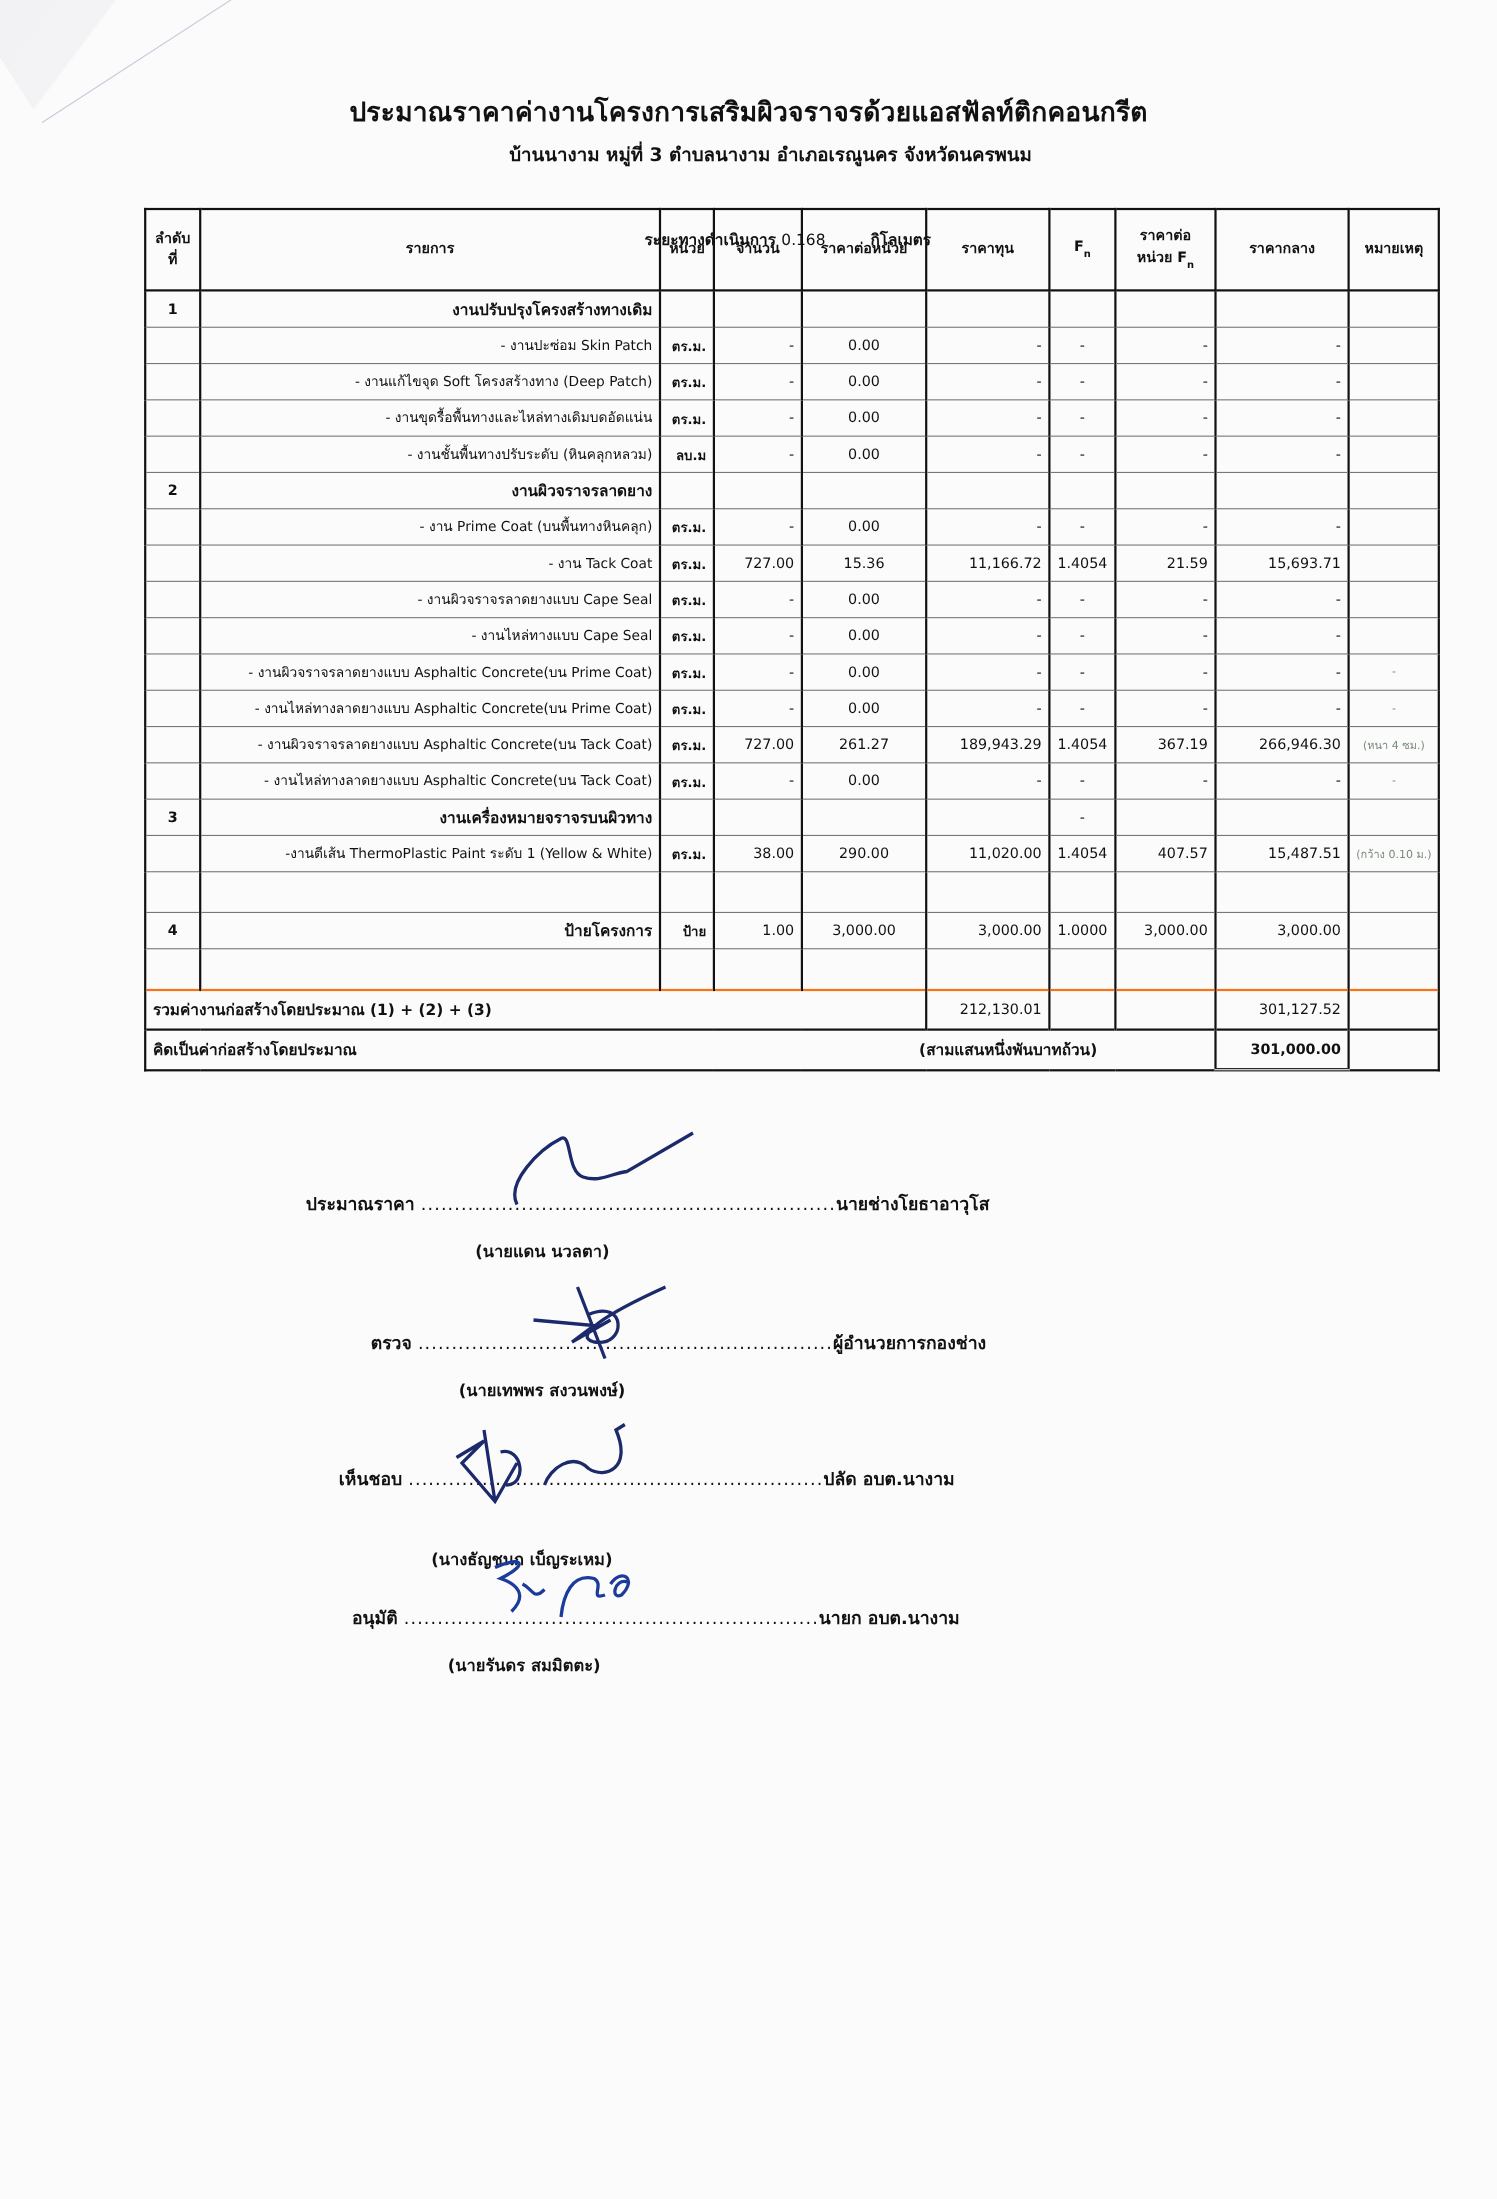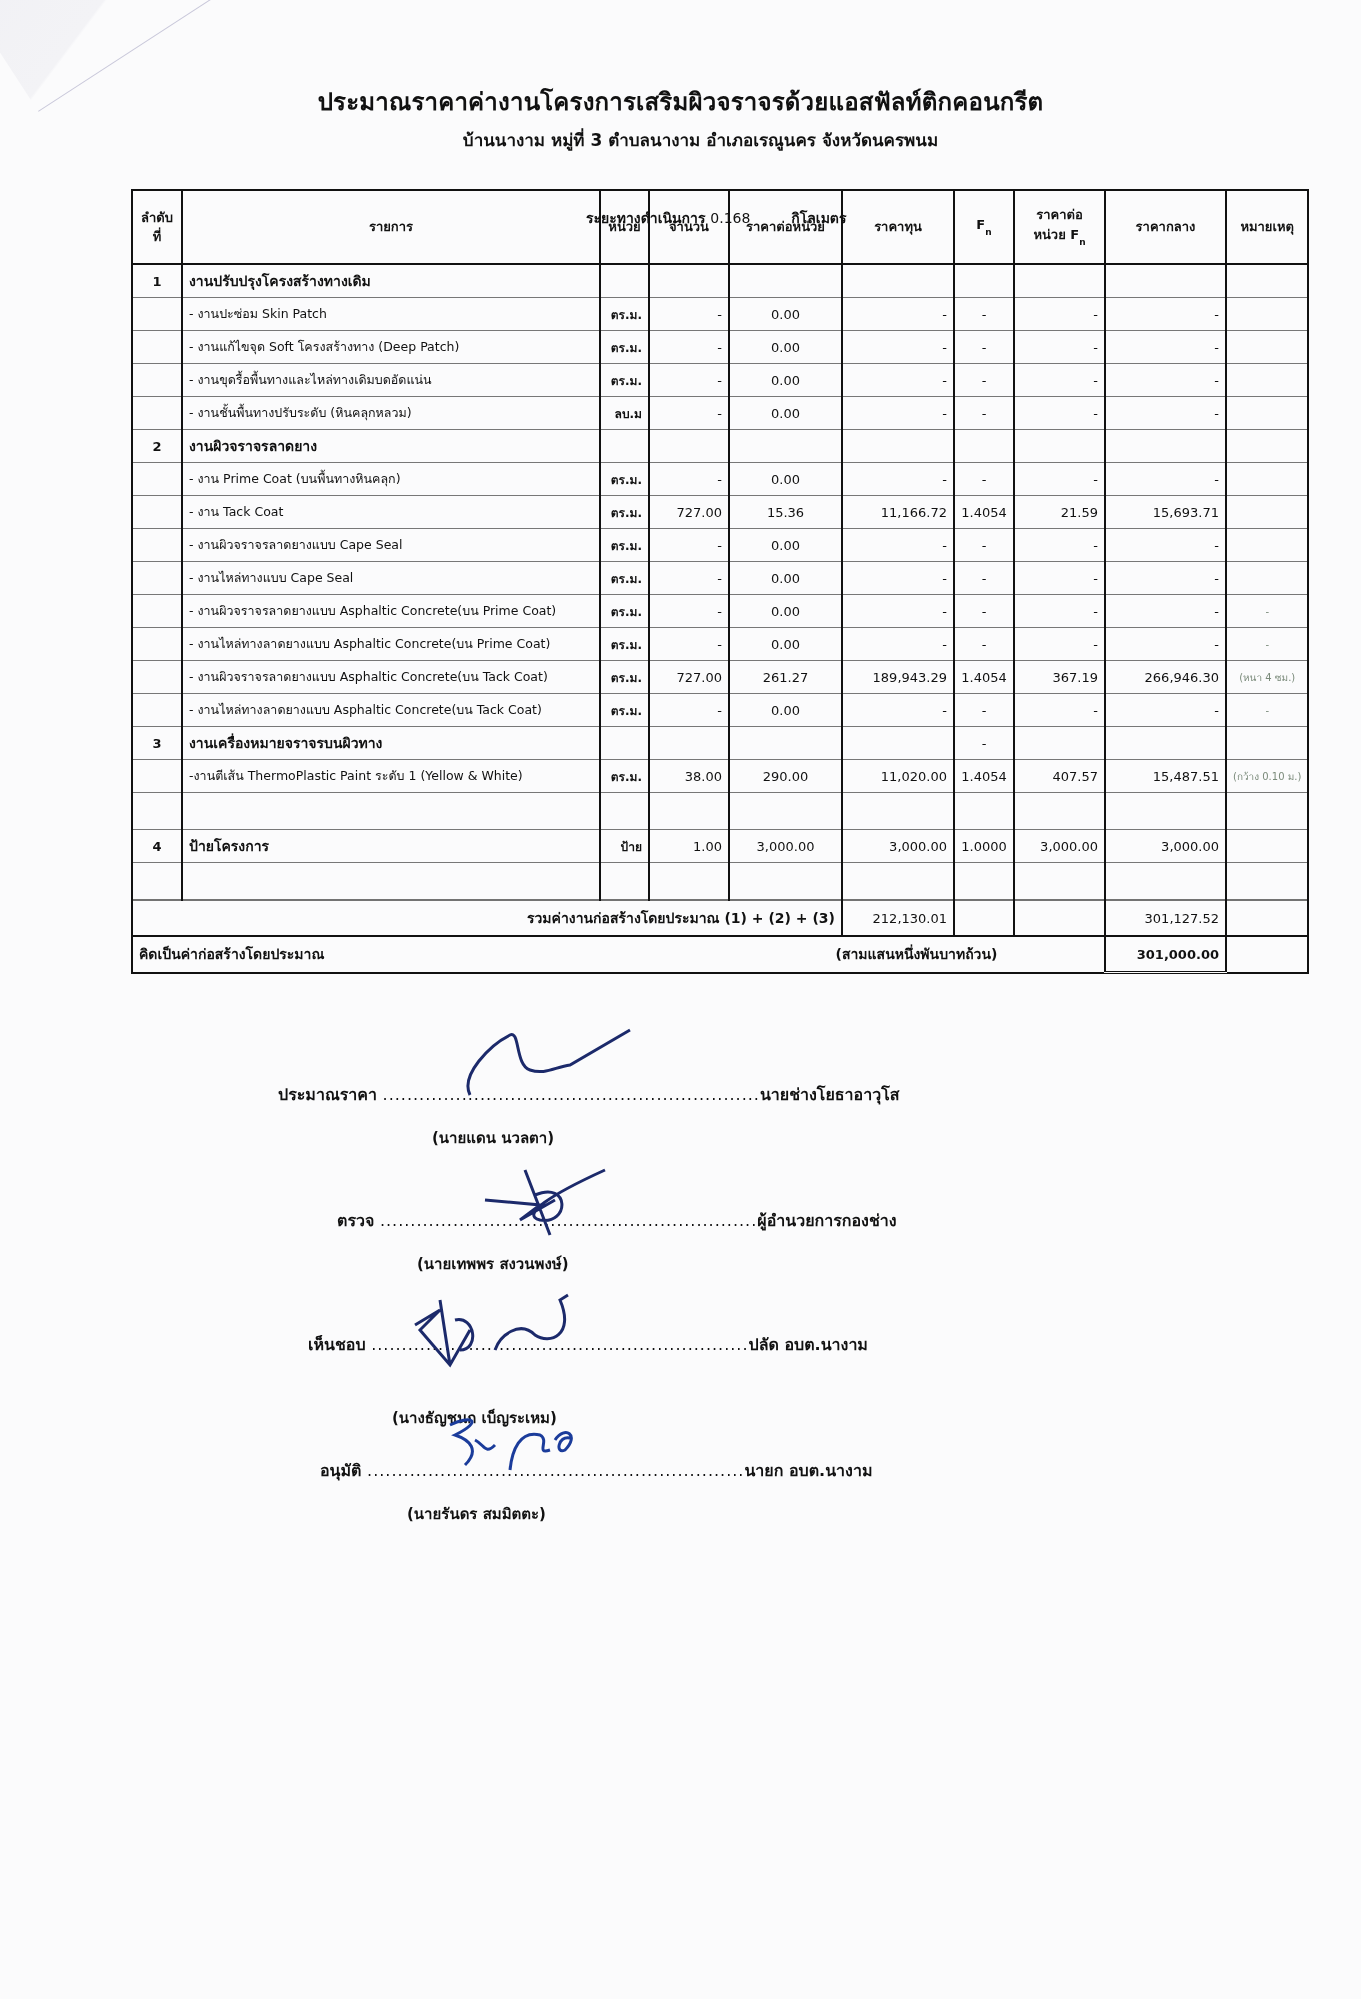--- a/index.html
+++ b/index.html
@@ -28,29 +28,29 @@
     border-collapse:collapse; table-layout:fixed;
     font-size:13px;
   }
   table.est td, table.est th {
     border-left:2px solid #111; border-right:2px solid #111;
     border-top:1px solid #777; border-bottom:1px solid #777;
     padding:0 6px; height:32px; overflow:hidden; white-space:nowrap;
   }
   table.est th { font-size:13px; font-weight:bold; height:72px; border-top:2px solid #111; border-bottom:2px solid #111; text-align:center; line-height:1.5; }
   .c-no { text-align:center; font-weight:bold; }
-  .c-item { text-align:left; font-size:12.5px;border-radius:13px; }
+  .c-item { text-align:right; font-size:12.5px;border-radius:13px; }
   .c-item.grp { font-weight:bold; font-size:14px; }
   .c-unit { text-align:right; font-weight:bold; font-size:12px; }
   .c-num { text-align:right; }
   .c-ctr { text-align:center; }
   .c-note { text-align:center; color:#7a8a7a; font-size:10px; }
   .sub { font-size:9px; vertical-align:-6px; }
   tr.row-empty td { height:36px; }
-  tr.sum td { border-top:2px solid #737373; font-weight:normal; height:34px;text-align:right; }
+  tr.sum td { border-top:2px solid #f97316; font-weight:normal; height:34px; }
   tr.sum td.lbl { font-weight:bold; font-size:14px; border-right:none; }
   tr.final td { border-top:2px solid #111; border-bottom:2px solid #111; height:34px; }
   tr.final td.lbl { font-weight:bold; font-size:14px; }
   tr.final td.words { font-weight:bold; text-align:center; font-size:14px; }
   tr.final td.total { font-weight:bold; border:2px solid #111; border-bottom:3px double #111; }
   .noborder-r { border-right:none !important;margin-left:24px; }
   .noborder-l { border-left:none !important; }
 
   .sig { position:absolute; font-size:16px; font-weight:bold; }
   .sig .dots { font-weight:normal; letter-spacing:1px; }

